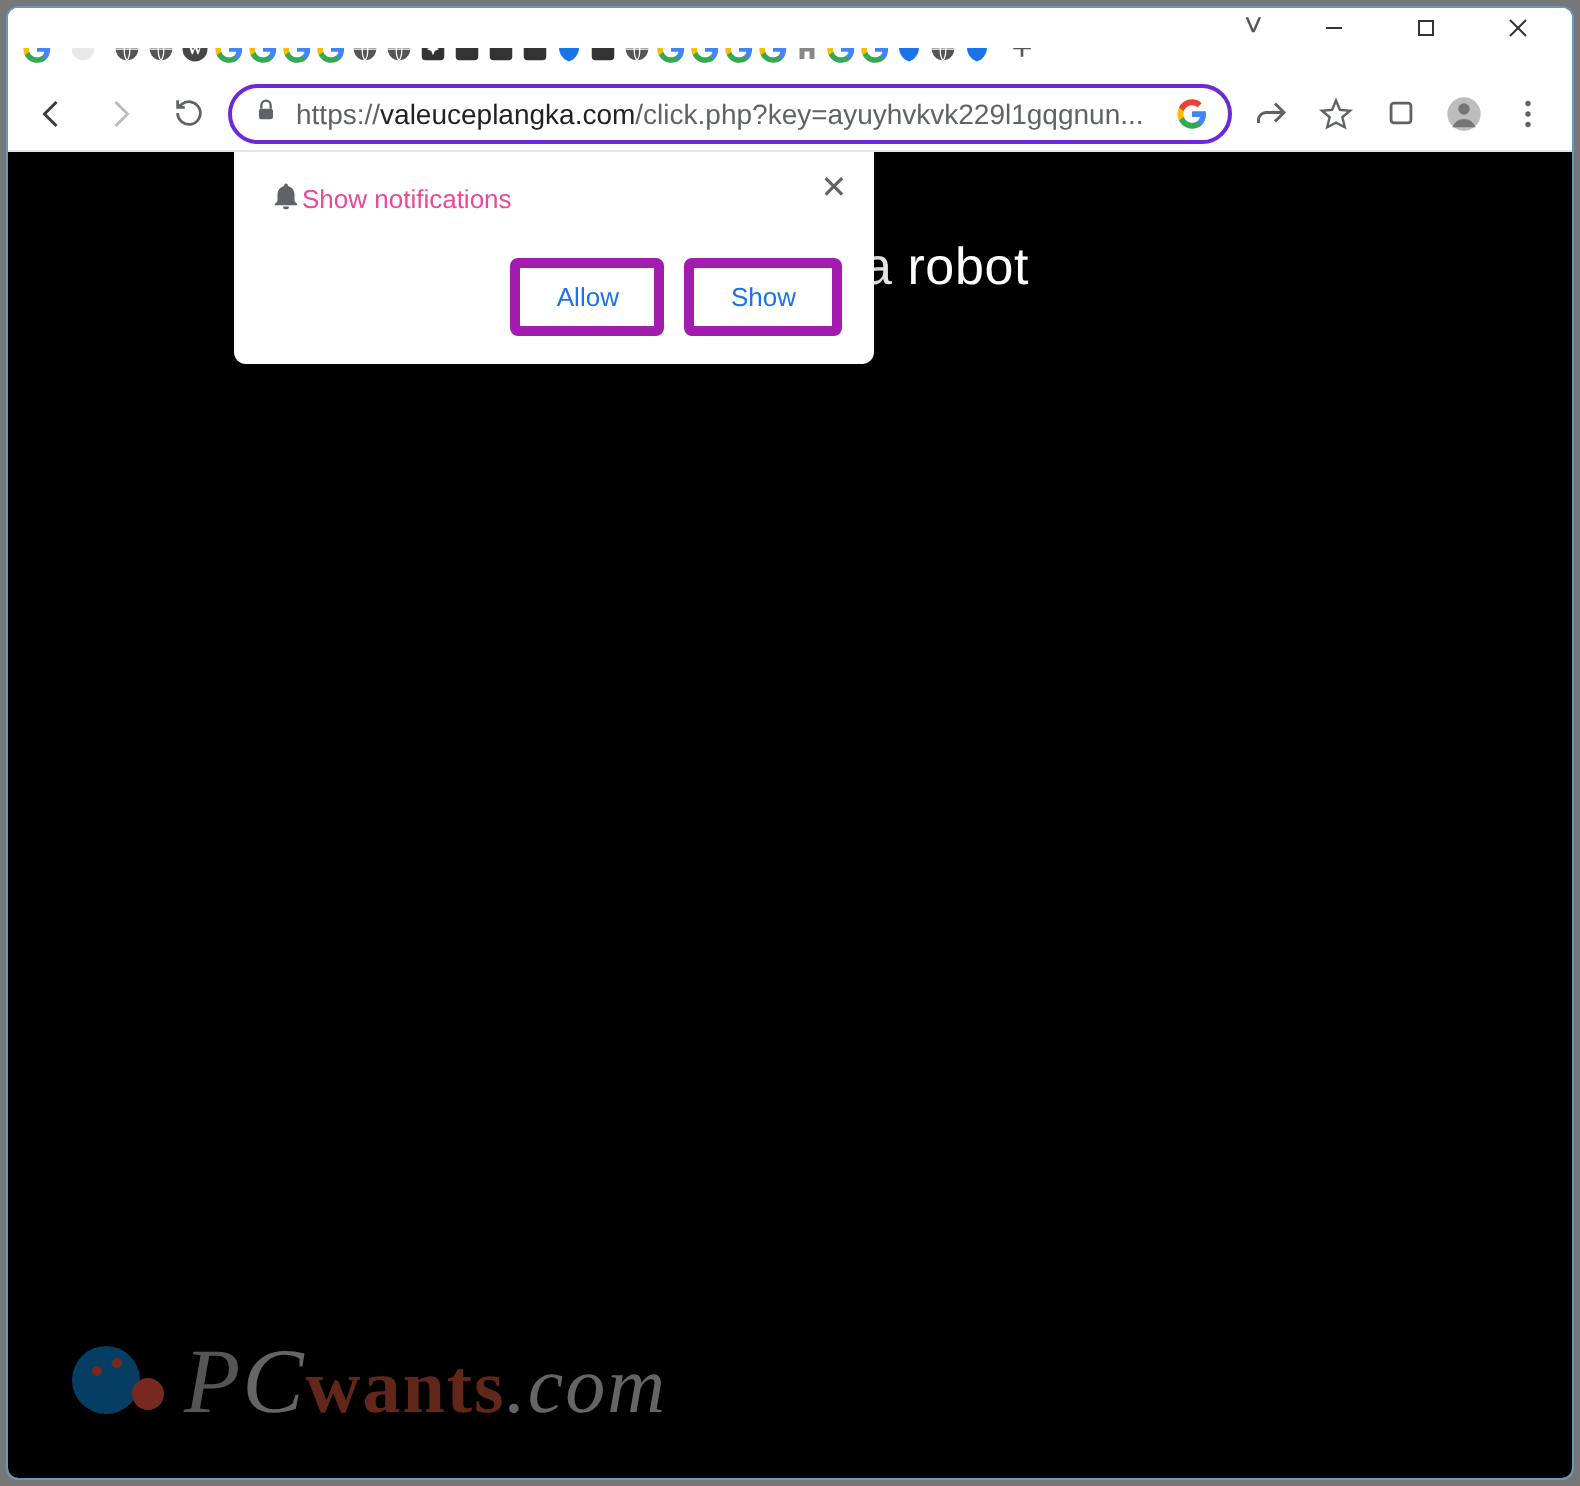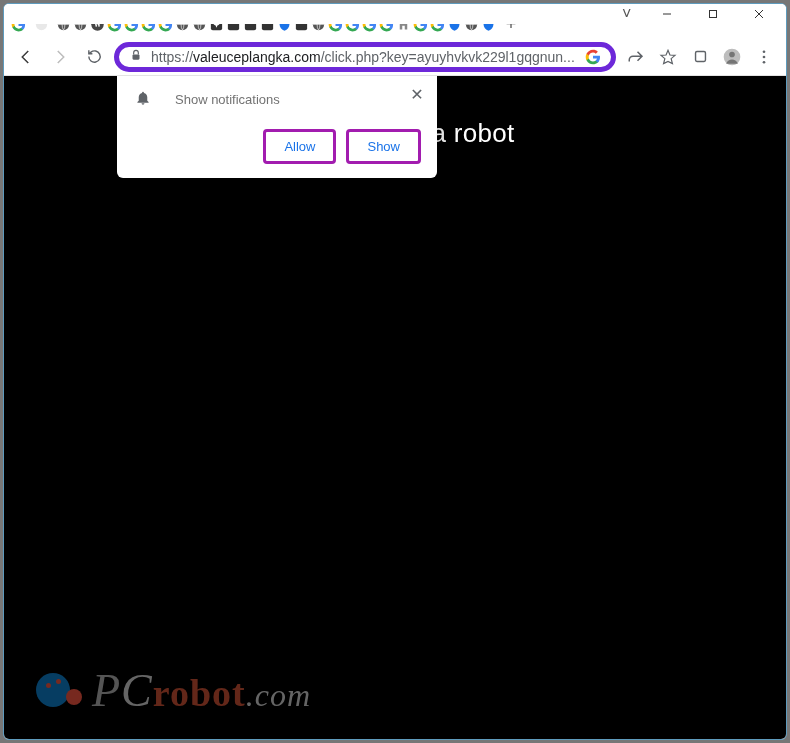--- a/index.html
+++ b/index.html
@@ -20,51 +20,51 @@
   .tab { width: 17px; height: 28px; display:flex; align-items:center; justify-content:center; border-radius: 6px 6px 0 0; }
   .tab.active { width: 28px; background: #fff; }
   .tab-icon { width:16px; height:16px; display:flex; align-items:center; justify-content:center; }
   .newtab { width: 28px; height: 28px; display:flex; align-items:center; justify-content:center; color:#555; font-size:18px; }
 
   
   .toolbar { height: 38px; background:#fff; border-bottom:1px solid #e3e3e3; display:flex; align-items:center; padding:0 8px; gap:6px; }
   .nav-btn { width:28px; height:28px; display:flex; align-items:center; justify-content:center; color:#5f6368; border-radius:50%; }
   .nav-btn.back { color:#3c3c3c; }
   .nav-btn.disabled { color:#bdbdbd; }
-  .omnibox { flex:1; height:30px; background:#fff; border:5px solid #6d28d9; border-radius:15px; display:flex; align-items:center; padding:0 10px; gap:8px; font-size:14px; color:#5f6368; min-width:0; }
+  .omnibox { flex:1; height:30px; background:#fff; border:2px solid #6d28d9; border-radius:15px; display:flex; align-items:center; padding:0 10px; gap:8px; font-size:14px; color:#5f6368; min-width:0; }
   .omnibox .lock { color:#5f6368; }
   .omnibox .url { flex:1; white-space:nowrap; overflow:hidden; text-overflow:ellipsis; }
   .omnibox .url .proto { color:#5f6368; }
   .omnibox .url .host { color:#202124; }
   .toolbar-actions { display:flex; align-items:center; gap:4px; }
   .act { width:28px; height:28px; display:flex; align-items:center; justify-content:center; color:#5f6368; }
 
   
   .content { flex:1; background:#000; position:relative; overflow:hidden; }
   .robot-text { position:absolute; top:42px; left:0; right:0; text-align:center; color:#fff; font-size:26px; font-weight:400; letter-spacing:0.3px; }
 
   
   .notif { position:absolute; left:113px; top:0; width:320px; background:#fff; border-radius:0 0 6px 6px; box-shadow:0 6px 24px rgba(0,0,0,0.35); padding:14px 16px 14px 16px; }
   .notif-close { position:absolute; top:8px; right:10px; width:20px; height:20px; color:#5f6368; display:flex; align-items:center; justify-content:center; font-size:16px; }
   .notif-title { font-size:14px; color:#202124; margin-bottom:14px; }
-  .notif-line { display:flex; align-items:center; gap:24px; font-size:13px; color:#737373; margin-bottom:20px; margin-left:2px;}
+  .notif-line { display:flex; align-items:center; gap:0; font-size:13px; color:#ec4899; margin-bottom:20px; margin-left:2px;}
   .notif-actions { display:flex; justify-content:flex-end; gap:10px; }
-  .btn { border:3px solid #a21caf; background:#fff; color:#1a73e8; font-size:13px; padding:7px 18px; border-radius:4px; font-weight:500; }
+  .btn { border:5px solid #a21caf; background:#fff; color:#1a73e8; font-size:13px; padding:7px 18px; border-radius:4px; font-weight:500; }
 
   
   .watermark { position:absolute; left:30px; bottom:22px; display:flex; align-items:center; gap:6px; opacity:0.55; color:#aaa; }
   .wm-icon { width:52px; height:52px; position:relative; }
   .wm-circle { position:absolute; border-radius:50%; background:#0b6fb3; }
   .wm-c1 { width:34px; height:34px; left:2px; top:8px; }
   .wm-c2 { width:16px; height:16px; right:4px; top:24px; background:#d94c3a; }
   .wm-text { font-family: Georgia, 'Times New Roman', serif; font-size:46px; font-style:italic; letter-spacing:1px; }
   .wm-text .g1 { color:#9c9c9c; }
   .wm-text .g2 { color:#b9b9b9; }
   .wm-text .r  { color:#b5472f; font-size:38px; font-style:normal; font-weight:600; }
-  .wm-text .s  { color:#b9b9b9; font-size:32px;text-align:center; }
+  .wm-text .s  { color:#b9b9b9; font-size:40px;text-align:center; }
 
   
   .svg { display:block; }
 
 </style>
 </head>
 <body>
 
 <div class="window">
 
@@ -423,18 +423,18 @@
     </div>
 
     <div class="watermark">
       <div class="wm-icon">
         <div class="wm-circle wm-c1"></div>
         <div class="wm-circle wm-c2"></div>
         <div style="position:absolute;left:12px;top:18px;width:5px;height:5px;border-radius:50%;background:#d94c3a;"></div>
         <div style="position:absolute;left:22px;top:14px;width:5px;height:5px;border-radius:50%;background:#d94c3a;"></div>
       </div>
       <div class="wm-text">
-        <span class="g1">P</span><span class="g2">C</span><span class="r">robot</span><span class="s">.com</span>
+        <span class="g1">P</span><span class="g2">C</span><span class="r">wants</span><span class="s">.com</span>
       </div>
     </div>
   </div>
 
 </div>
 
 </body></html>

